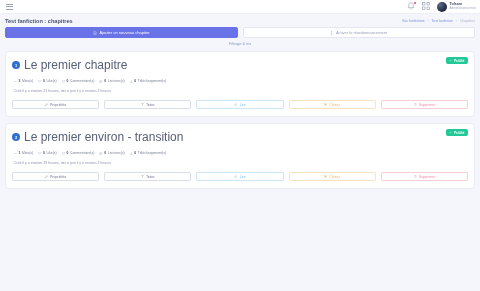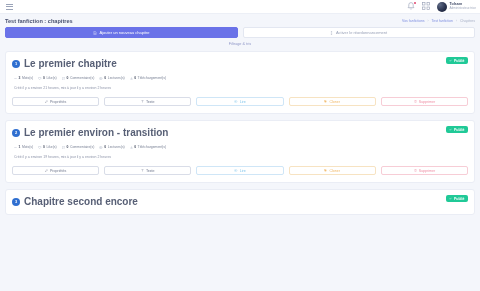--- a/index.html
+++ b/index.html
@@ -83,21 +83,21 @@
     position: relative;
   }
   .card-head { display: flex; align-items: center; gap: 4px; }
   .num-badge {
     width: 8px; height: 8px; border-radius: 50%;
     background: #2f6fd0; color: #ffffff;
     font-size: 4px; font-weight: bold;
     display: flex; align-items: center; justify-content: center;
     flex: none;
   }
-  .chap-title { font-size: 10px; color: #586076; font-weight: bold; }
+  .chap-title { font-size: 12px; color: #586076; }
   .pub-badge {
     position: absolute; top: 5px; right: 6px;
     background: #20c997; color: #ffffff;
     font-size: 3.5px; font-weight: bold;
     border-radius: 2px;
     padding: 1.6px 3.5px;
     display: flex; align-items: center; gap: 1.5px;
   }
   .stats { display: flex; align-items: center; gap: 5px; margin-top: 7px; padding-left: 2px; }
   .stat { display: flex; align-items: center; gap: 1.5px; font-size: 3.4px; color: #7a8296; }
@@ -363,28 +363,14 @@
       </div>
       <div class="cbtn cbtn-danger">
         <svg width="3" height="3" viewBox="0 0 12 12">
             <path d="M1.8 2.8h8.4M4.5 2.8V1.3h3v1.5M3 2.8l.6 7.9h4.8l.6-7.9" fill="none" stroke="#ef8fa5" stroke-width="1.2"></path>
           </svg>
         <span>Supprimer</span>
       </div>
     </div>
   </div>
 
-  <div class="card">
-    <div class="pub-badge">
-      <span>
-        <svg width="3" height="3" viewBox="0 0 12 12">
-            <path d="M2 6.3l2.6 2.6L10 3.2" fill="none" stroke="#ffffff" stroke-width="1.8"></path>
-          </svg>
-      </span>
-      <span>Publié</span>
-    </div>
-    <div class="card-head">
-      <div class="num-badge">3</div>
-      <div class="chap-title">Chapitre second encore</div>
-    </div>
-  </div>
 
 </div>
 
 </body></html>

